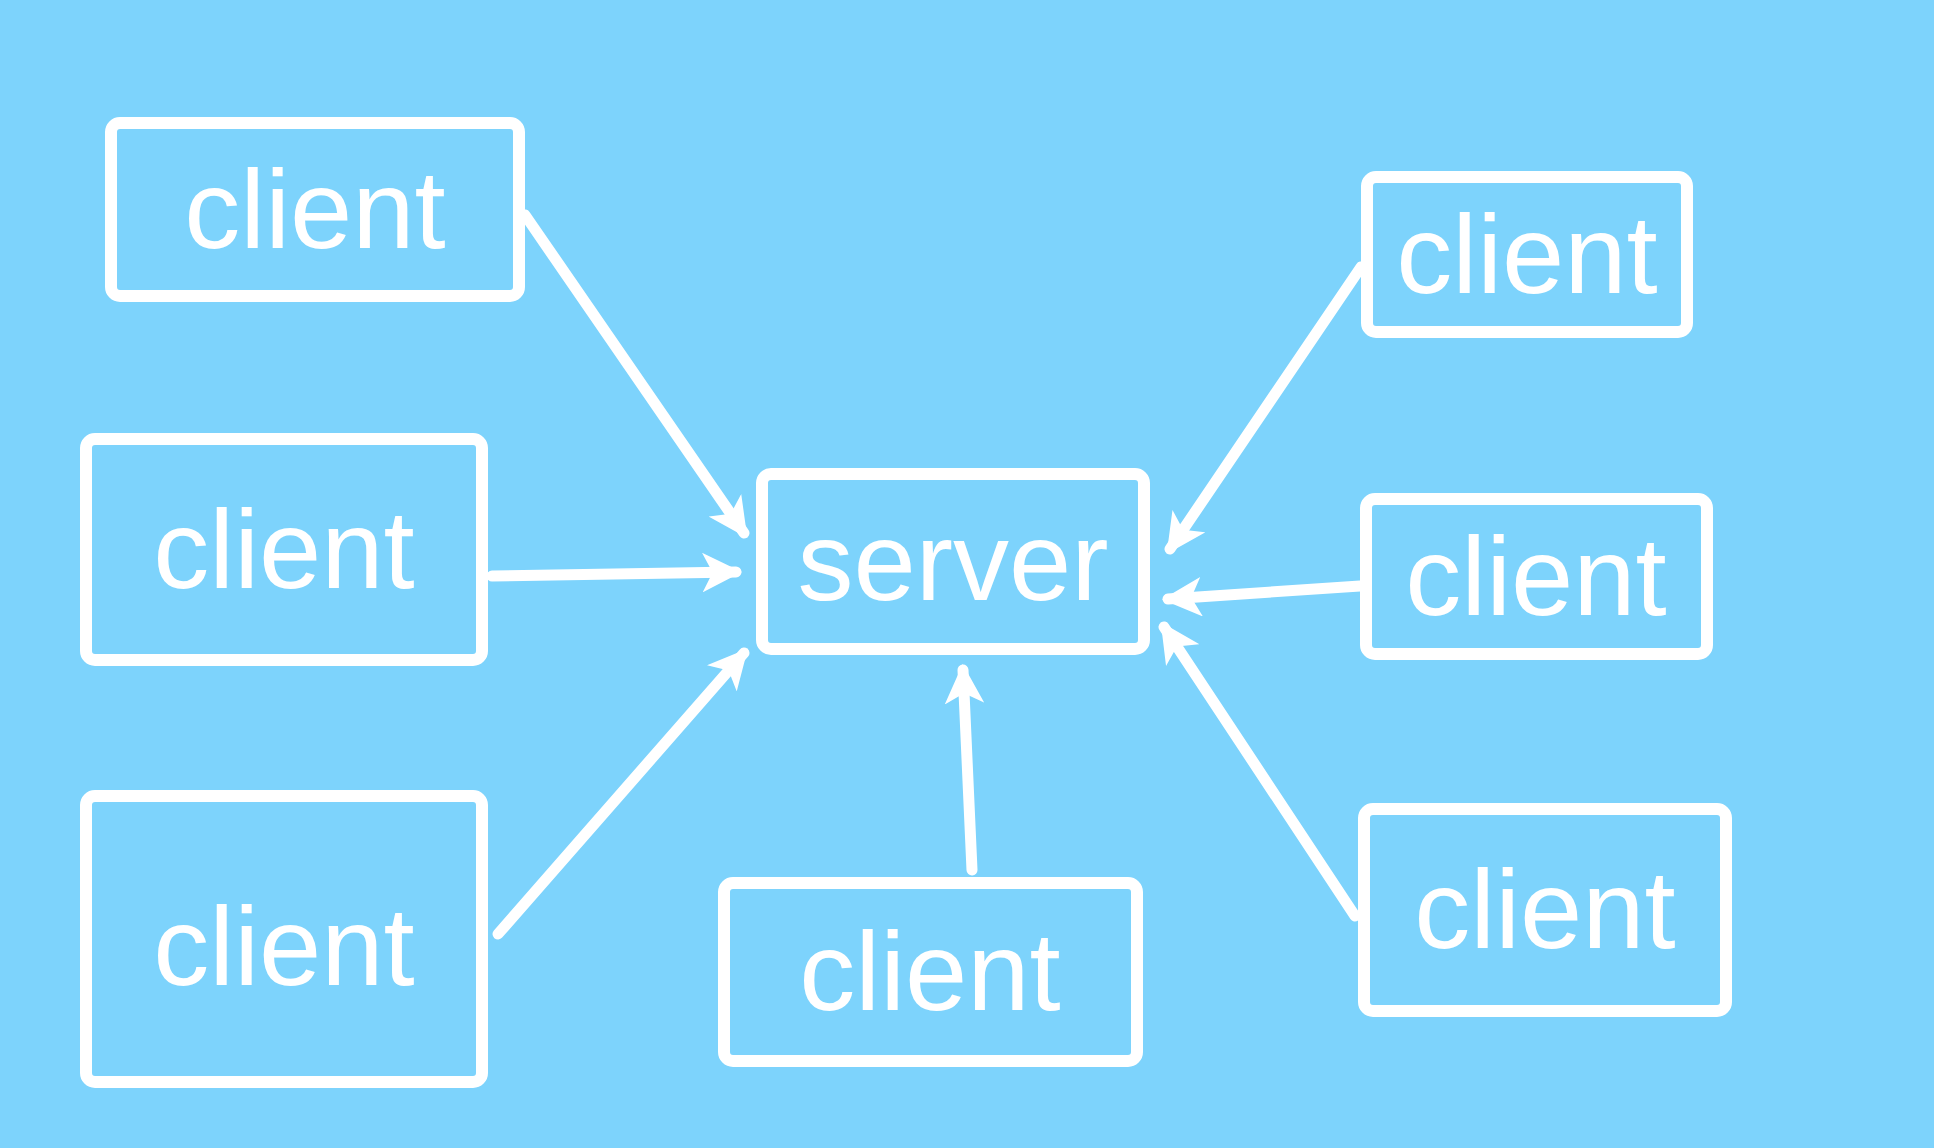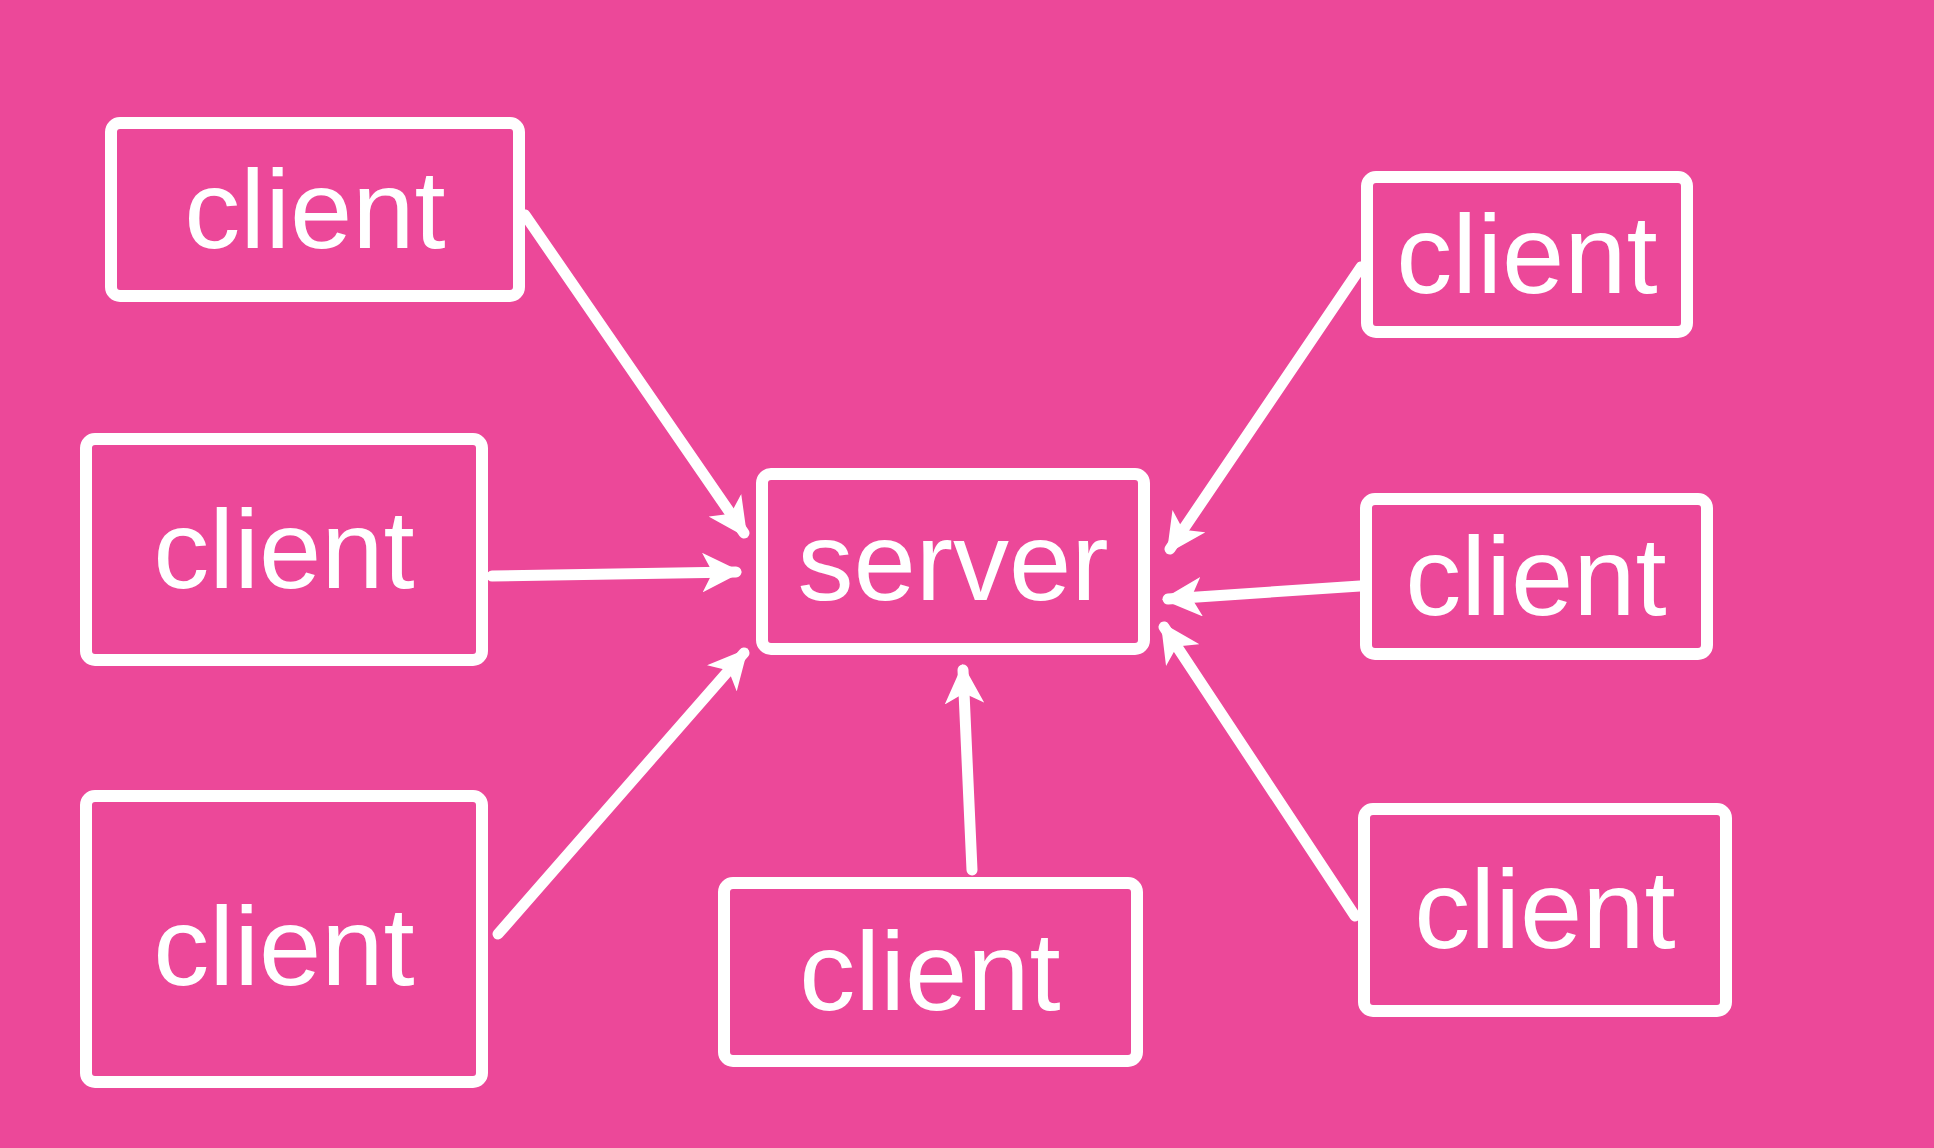--- a/index.html
+++ b/index.html
@@ -3,21 +3,21 @@
 <meta charset="utf-8">
 <style>
   html, body {
     margin: 0;
     padding: 0;
     background: #7f7f7f;
   }
   .stage {
     width: 1934px;
     height: 1148px;
-    background: #ec4899;
+    background: #7dd3fc;
     overflow: hidden;
   }
   svg { display: block; }
   .node-box {
     fill: none;
     stroke: #ffffff;
     stroke-width: 12;
   }
   .node-label {
     fill: #ffffff;

